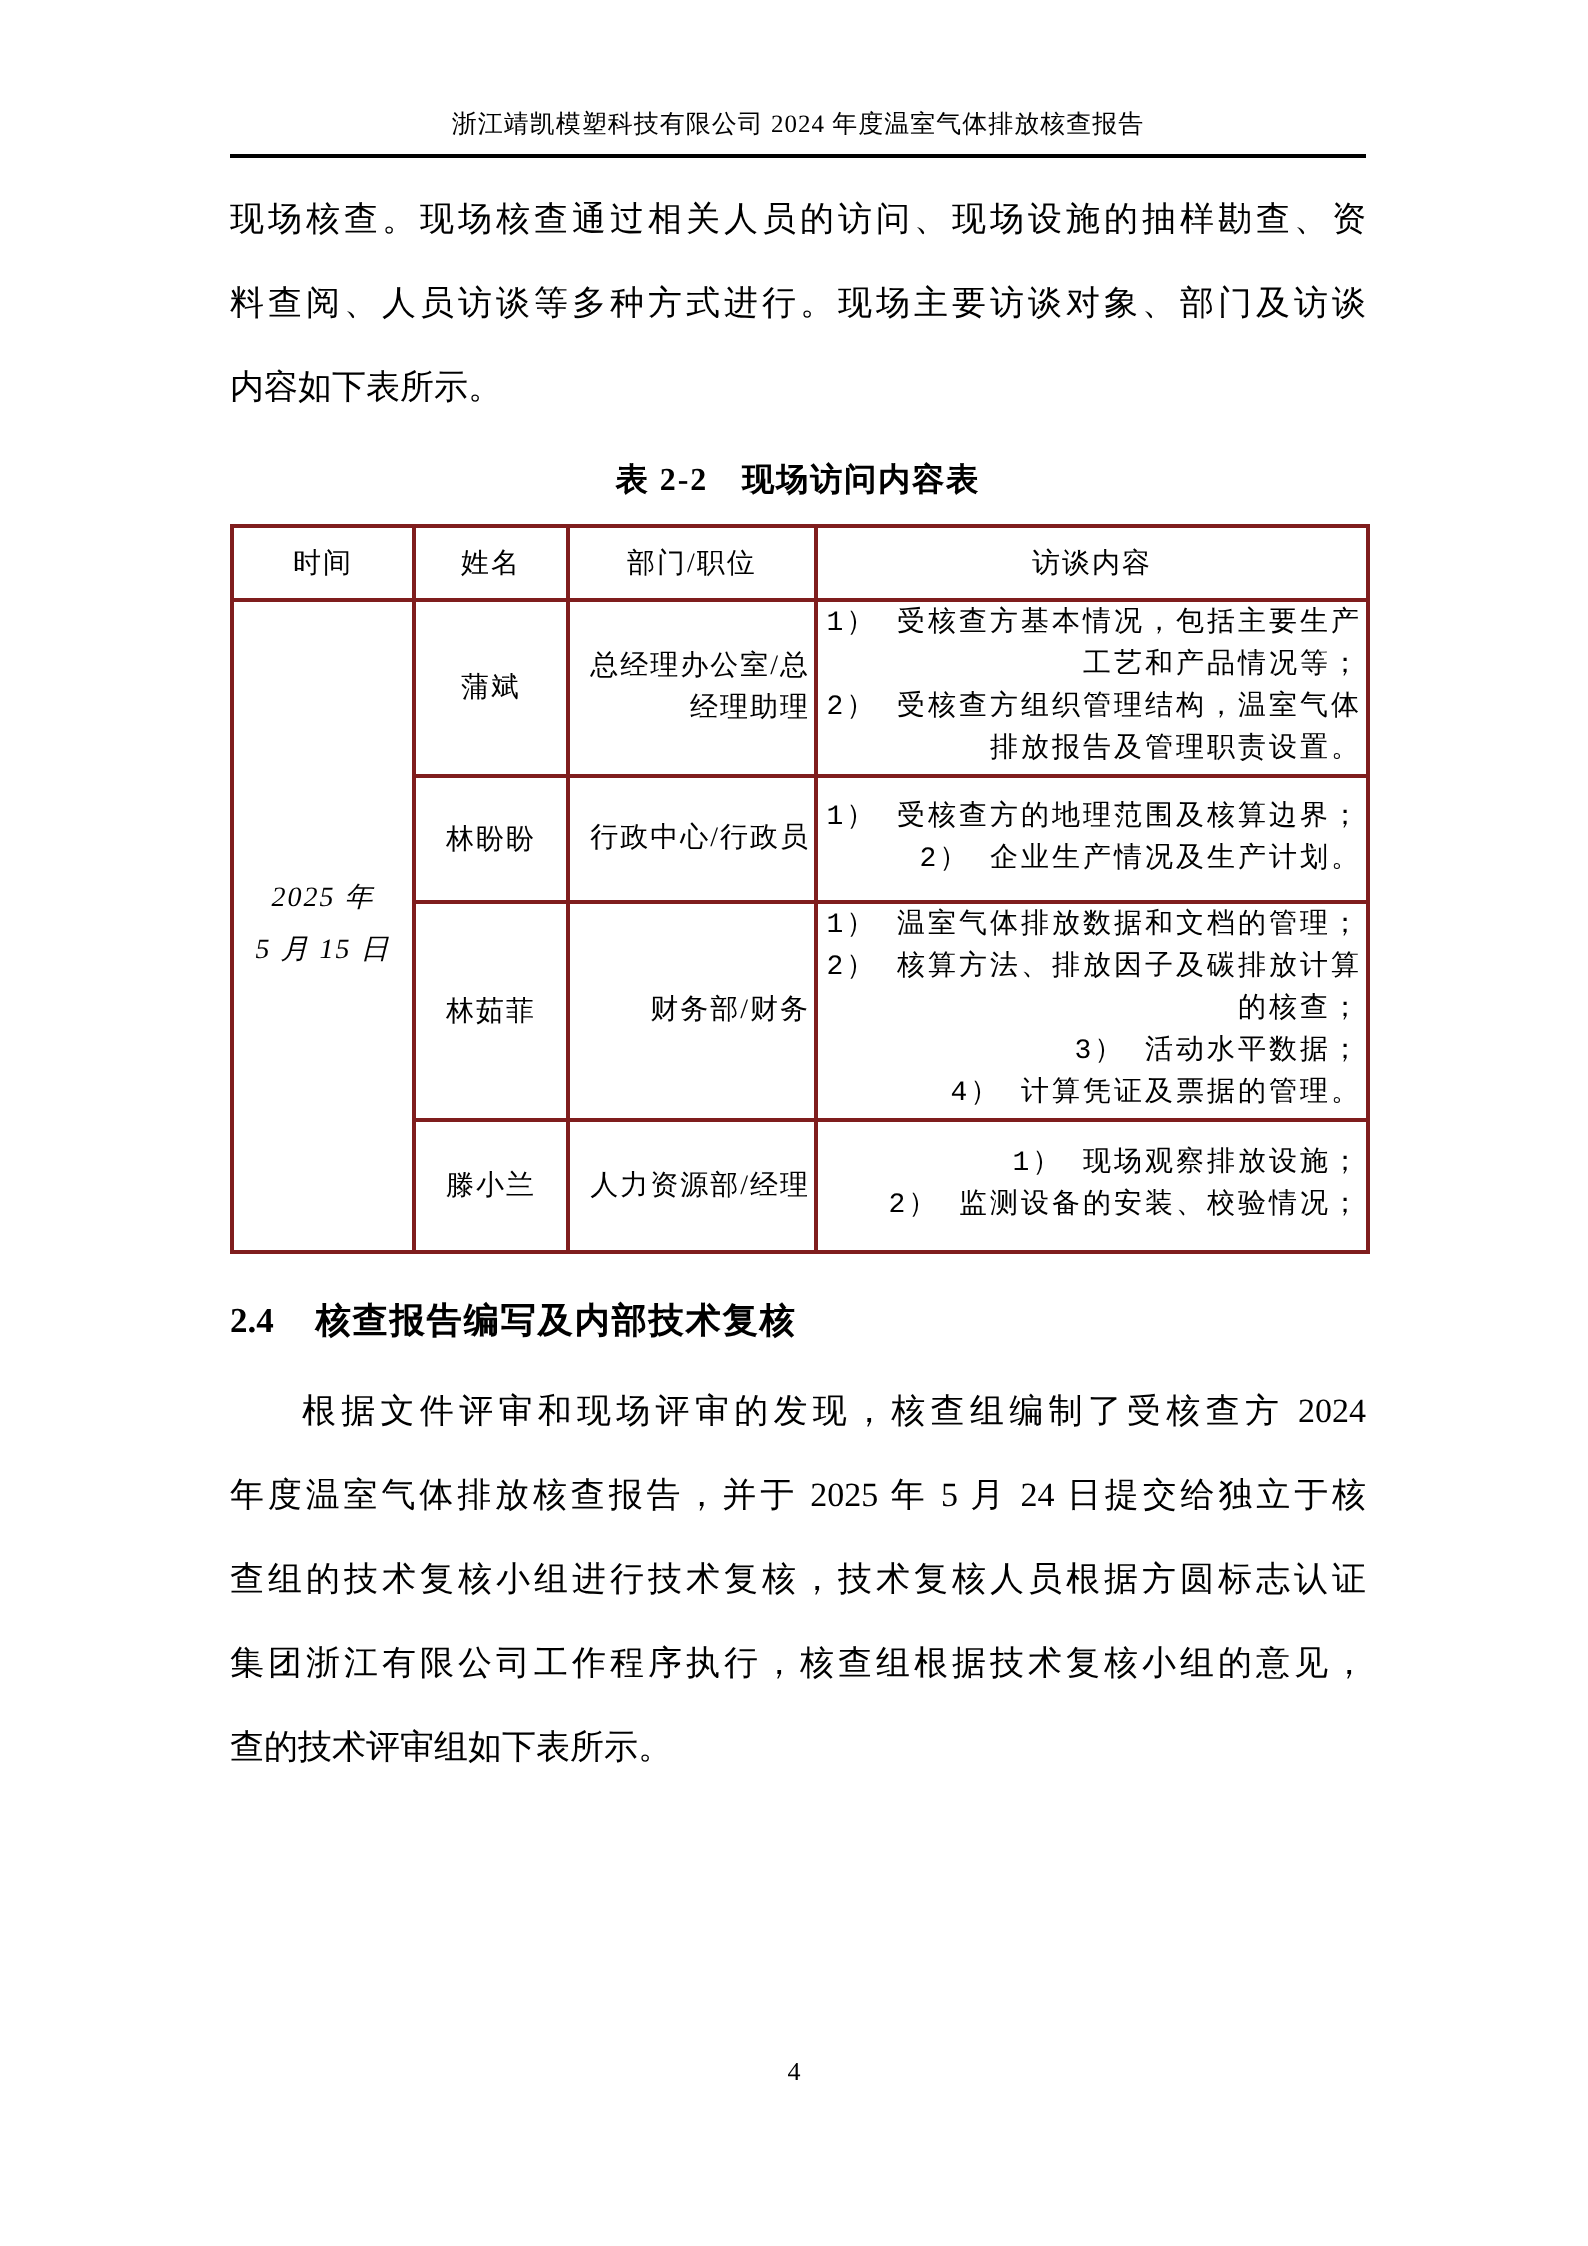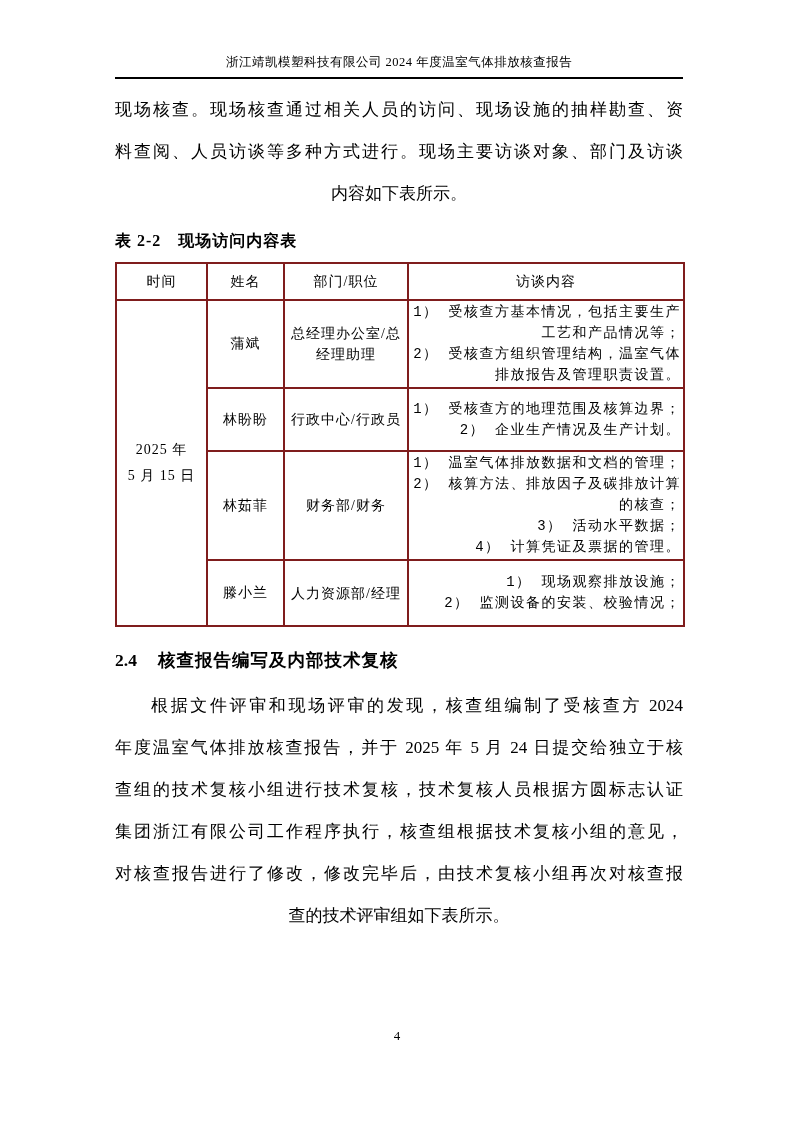--- a/index.html
+++ b/index.html
@@ -43,30 +43,30 @@
     text-align: justify;
     text-align-last: justify;
     text-justify: inter-character;
     height: 42px;
     overflow: hidden;
     white-space: nowrap;
     font-family: Liberation Serif, serif;
   }
   .lastline {
     line-height: 42px;
-    text-align: center;
+    text-align: left;
     height: 42px;
     white-space: nowrap;
   }
   .indent { text-indent: 36px; }
   .table-caption {
     position: absolute;
     top: 228px;
     width: 100%;
-    text-align: left;
+    text-align: center;
     font-weight: bold;
     font-size: 16px;
     line-height: 26px;
     letter-spacing: 1px;
   }
   table.visit-table {
     position: absolute;
     top: 262px;
     left: 0;
     width: 568px;
@@ -76,22 +76,22 @@
   .visit-table th, .visit-table td {
     border: 2px solid #7f1d1d;
     font-size: 14px;
     font-weight: normal;
     vertical-align: middle;
     padding: 1px 2px;
     overflow: hidden;
   }
   .visit-table th { text-align: center; letter-spacing: 1px; }
   .cell-center { text-align: center; letter-spacing: 1px; }
-  .time-line { line-height: 26px; text-align: center; letter-spacing: 1px; }
-  .dept-cell { text-align: center; line-height: 21px; letter-spacing: 1px; padding: 1px 4px; }
+  .time-line { line-height: 26px; text-align: center; letter-spacing: 1px; font-style: italic; }
+  .dept-cell { text-align: right; line-height: 21px; letter-spacing: 1px; padding: 1px 4px; }
   .content-cell { text-align: right; padding: 2px 3px 2px 2px; font-family: Liberation Mono, monospace; }
   .item { line-height: 21px; letter-spacing: 1.5px; }
   .section-heading {
     position: absolute;
     top: 646px;
     width: 100%;
     font-size: 17.5px;
     font-weight: bold;
     line-height: 28px;
     white-space: nowrap;
@@ -181,19 +181,18 @@
 
   <div class="section-heading">
     <span class="section-number">2.4</span><span class="section-title">核查报告编写及内部技术复核</span>
   </div>
 
   <div class="para" id="para2">
     <div class="jline indent">根据文件评审和现场评审的发现，核查组编制了受核查方 2024</div>
     <div class="jline">年度温室气体排放核查报告，并于 2025 年 5 月 24 日提交给独立于核</div>
     <div class="jline">查组的技术复核小组进行技术复核，技术复核人员根据方圆标志认证</div>
     <div class="jline">集团浙江有限公司工作程序执行，核查组根据技术复核小组的意见，</div>
-    <div class="jline">对核查报告进行了修改，修改完毕后，由技术复核小组再次对核查报</div>
     <div class="lastline">查的技术评审组如下表所示。</div>
   </div>
 
 </div>
 
 <div class="page-number">4</div>
 
 </body></html>

